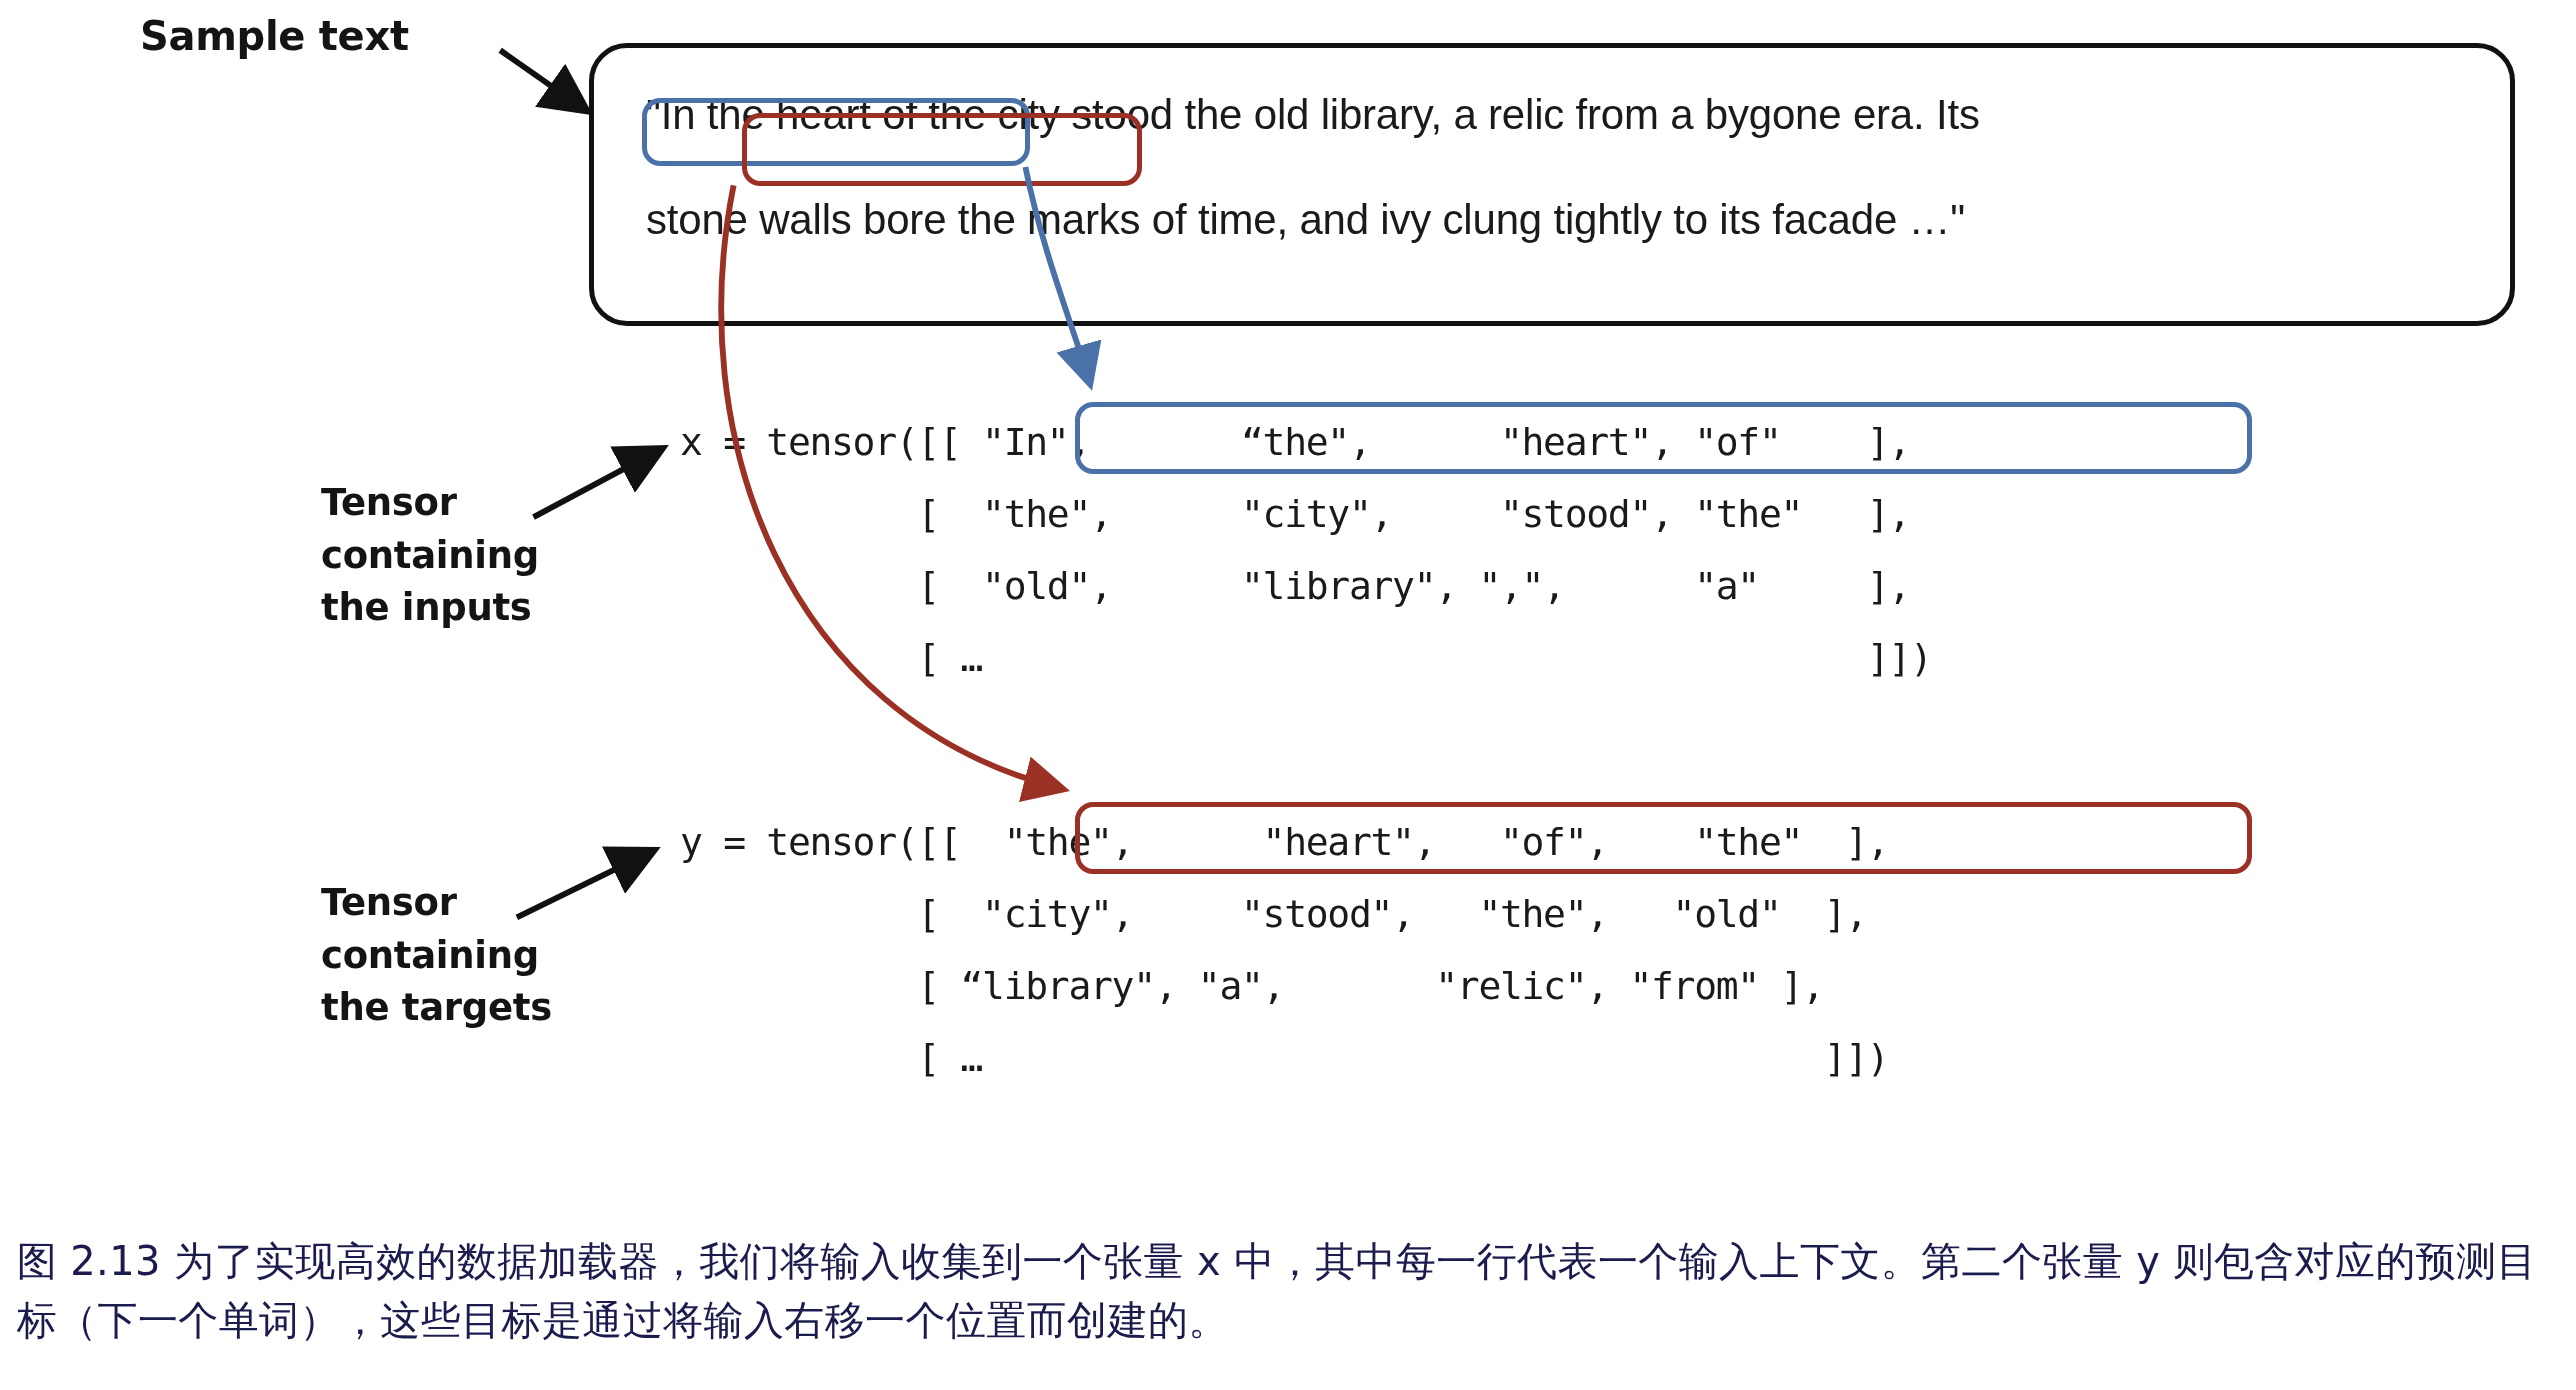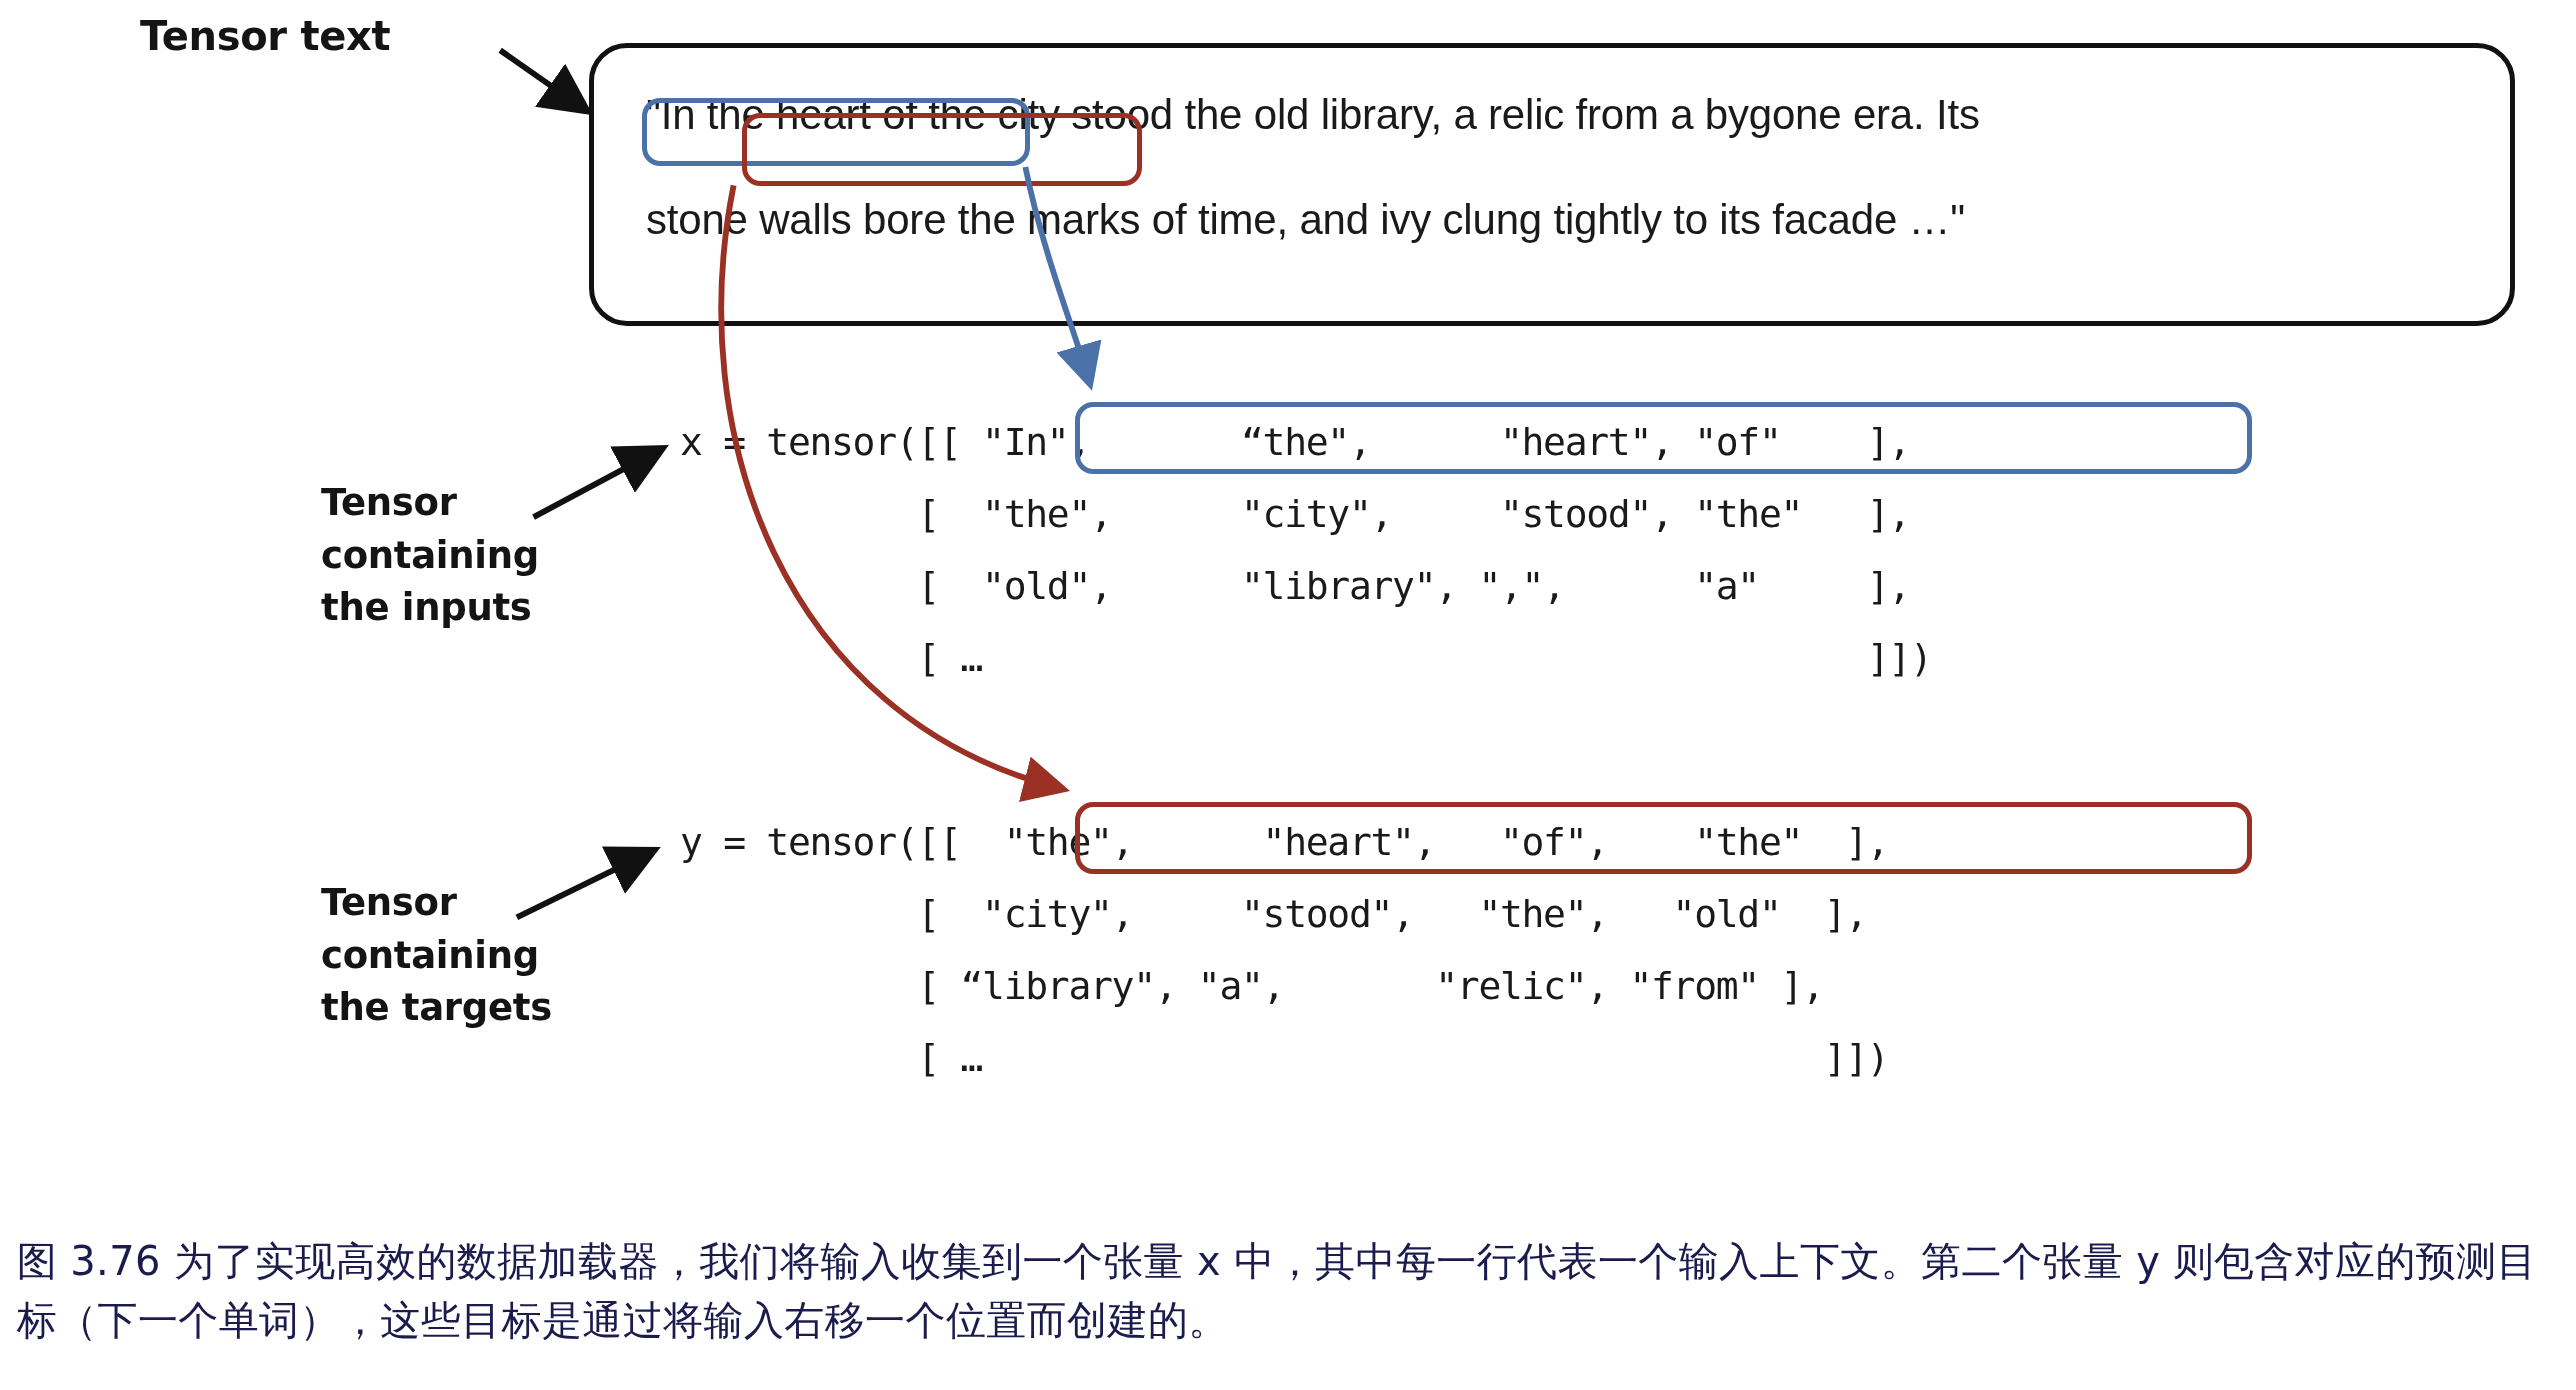--- a/index.html
+++ b/index.html
@@ -102,21 +102,21 @@
   
   #arrow-layer {
     left: 0; top: 0;
     width: 2576px; height: 1391px;
     pointer-events: none;
   }
 </style>
 </head>
 <body>
 
-<div class="abs anno-label nosel" id="sample-text-label">Tensor text</div>
+<div class="abs anno-label nosel" id="sample-text-label">Sample text</div>
 
 <div class="abs anno-label nosel" id="tensor-inputs-label">Tensor
 containing
 the inputs</div>
 
 <div class="abs anno-label nosel" id="tensor-targets-label">Tensor
 containing
 the targets</div>
 
 <div class="abs" id="sample-box">
@@ -156,14 +156,14 @@
 
   <path d="M 640 620 L 790 540" stroke="#111111" stroke-width="7" fill="none" marker-end="url(#ah-black)"></path>
 
   <path d="M 620 1100 L 780 1022" stroke="#111111" stroke-width="7" fill="none" marker-end="url(#ah-black)"></path>
 
   <path d="M 1230 200 C 1250 300, 1290 400, 1306 455" stroke="#4a72a8" stroke-width="7" fill="none" marker-end="url(#ah-blue)"></path>
 
   <path d="M 880 222 C 820 520, 940 860, 1270 945" stroke="#9b3024" stroke-width="7" fill="none" marker-end="url(#ah-red)"></path>
 </svg>
 
-<div class="abs nosel" id="caption">图 3.76 为了实现高效的数据加载器，我们将输入收集到一个张量 x 中，其中每一行代表一个输入上下文。第二个张量 y 则包含对应的预测目标（下一个单词），这些目标是通过将输入右移一个位置而创建的。</div>
+<div class="abs nosel" id="caption">图 2.13 为了实现高效的数据加载器，我们将输入收集到一个张量 x 中，其中每一行代表一个输入上下文。第二个张量 y 则包含对应的预测目标（下一个单词），这些目标是通过将输入右移一个位置而创建的。</div>
 
 
 </body></html>

